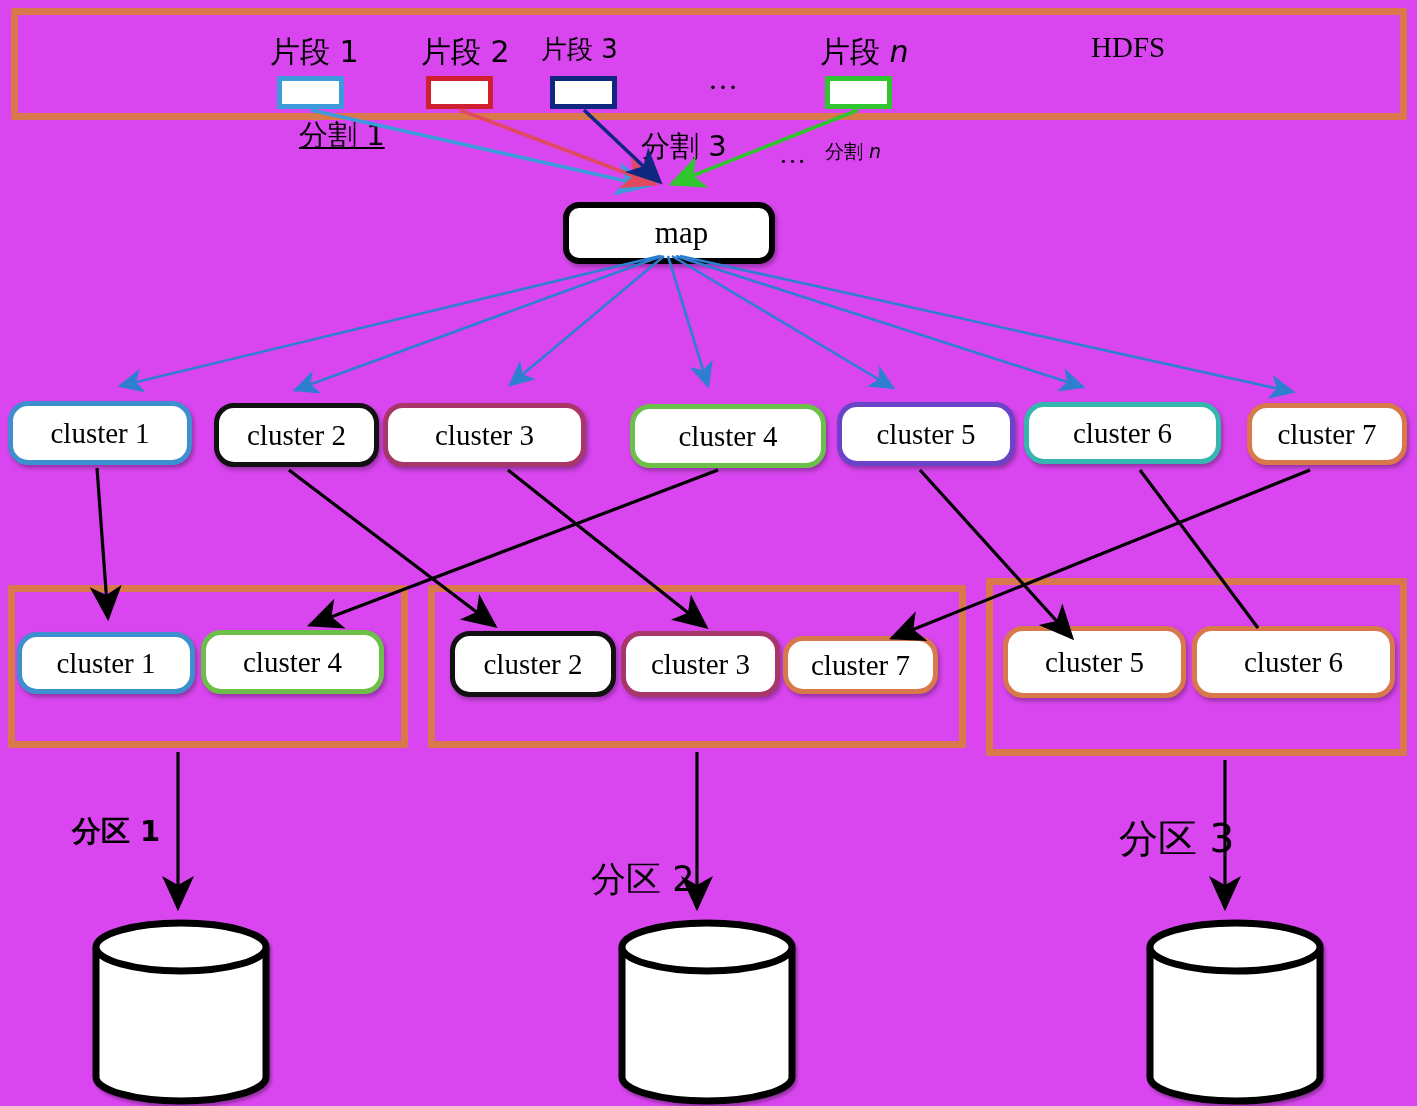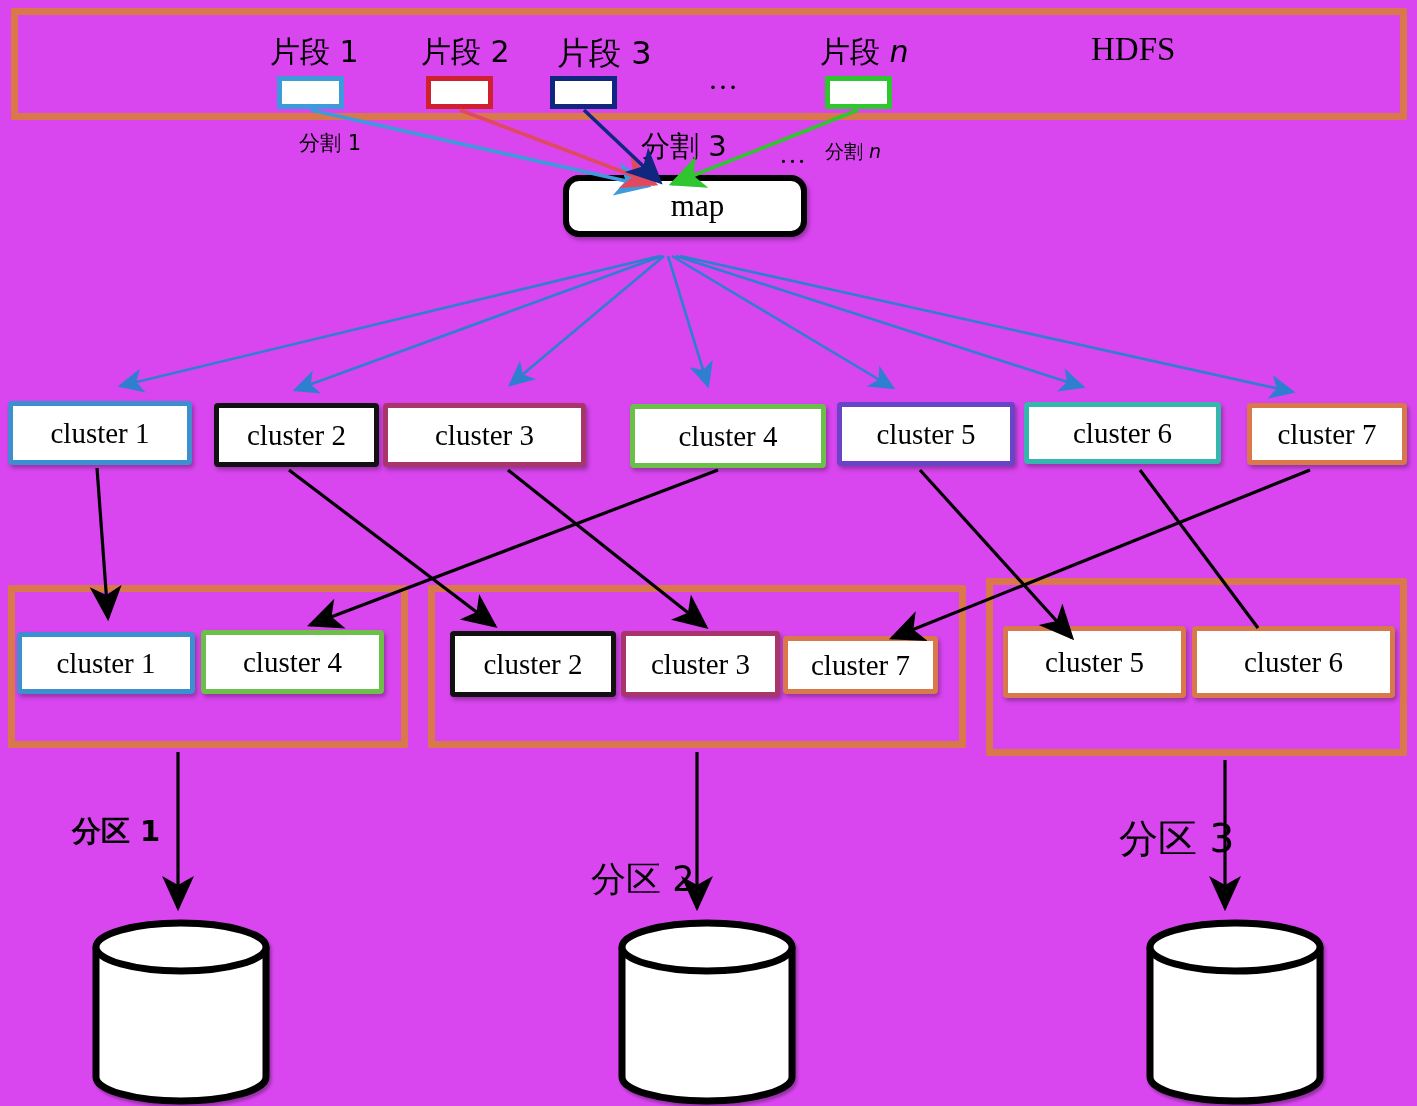--- a/index.html
+++ b/index.html
@@ -51,21 +51,21 @@
     border-style: solid;
     background: #ffffff;
   }
 
   
   .node {
     position: absolute;
     box-sizing: border-box;
     border-width: 5px;
     border-style: solid;
-    border-radius: 4px;
+    border-radius: 20px;
     background: #ffffff;
     display: flex;
     align-items: center;
     justify-content: center;
     color: #000;
     filter: drop-shadow(2px 3px 2px rgba(0,0,0,0.30));
   }
   .node.map {
     border-width: 6px;
     border-radius: 16px;
@@ -73,42 +73,42 @@
 </style>
 </head>
 <body>
 
 <div id="stage">
 
   <div class="orange-box" style="left:11px; top:8px; width:1396px; height:112px;"></div>
 
   <div class="label cjk" style="left:270px; top:32px; font-size:30px;">片段 1</div>
   <div class="label cjk" style="left:421px; top:32px; font-size:30px;">片段 2</div>
-  <div class="label cjk" style="left:541px; top:32px; font-size:32px;margin-left:16px;">片段 3</div>
+  <div class="label cjk" style="left:541px; top:32px; font-size:26px;">片段 3</div>
   <div class="label cjk" style="left:820px; top:32px; font-size:30px;">
     <span>片段 </span><span class="ital">n</span>
   </div>
 
   <div class="label" style="left:708px; top:62px; font-size:30px; letter-spacing:2px;">…</div>
 
-  <div class="label" style="left:1091px; top:31px; font-size:33px;">HDFS</div>
+  <div class="label" style="left:1091px; top:31px; font-size:29px;">HDFS</div>
 
   <div class="frag" style="left:277px; top:76px; width:67px; height:33px; border-color:#3d9bdc;"></div>
   <div class="frag" style="left:426px; top:76px; width:67px; height:33px; border-color:#cf2030;"></div>
   <div class="frag" style="left:550px; top:76px; width:67px; height:33px; border-color:#10277f;"></div>
   <div class="frag" style="left:825px; top:76px; width:67px; height:33px; border-color:#2fc62f;"></div>
 
-  <div class="label cjk" style="left:299px; top:129px; font-size:21px;">分割 1</div>
+  <div class="label cjk" style="left:299px; top:116px; font-size:29px;text-decoration:underline;">分割 1</div>
   <div class="label cjk" style="left:641px; top:127px; font-size:29px;">分割 3</div>
   <div class="label" style="left:779px; top:139px; font-size:27px; letter-spacing:2px;">…</div>
   <div class="label cjk" style="left:825px; top:139px; font-size:19px;">
     <span>分割 </span><span class="ital">n</span>
   </div>
 
-  <div class="node map" style="left:563px; top:175px; width:244px; height:62px; border-color:#000000; font-size:31px;padding-left:25px;">map</div>
+  <div class="node map" style="left:563px; top:202px; width:212px; height:62px; border-color:#000000; font-size:31px;padding-left:25px;">map</div>
 
   <div class="node" style="left:8px; top:401px; width:184px; height:64px; border-color:#3d8fd0; font-size:29px;">cluster 1</div>
   <div class="node" style="left:214px; top:403px; width:165px; height:64px; border-color:#111111; font-size:29px;">cluster 2</div>
   <div class="node" style="left:383px; top:403px; width:203px; height:64px; border-color:#a8366a; font-size:29px;">cluster 3</div>
   <div class="node" style="left:630px; top:404px; width:196px; height:64px; border-color:#6cc04a; font-size:29px;">cluster 4</div>
   <div class="node" style="left:837px; top:402px; width:178px; height:64px; border-color:#6a44c8; font-size:29px;">cluster 5</div>
   <div class="node" style="left:1024px; top:402px; width:197px; height:62px; border-color:#35b6ae; font-size:29px;">cluster 6</div>
   <div class="node" style="left:1247px; top:403px; width:160px; height:62px; border-color:#d9784a; font-size:29px;">cluster 7</div>
 
   <div class="orange-box" style="left:8px; top:585px; width:400px; height:163px;"></div>

